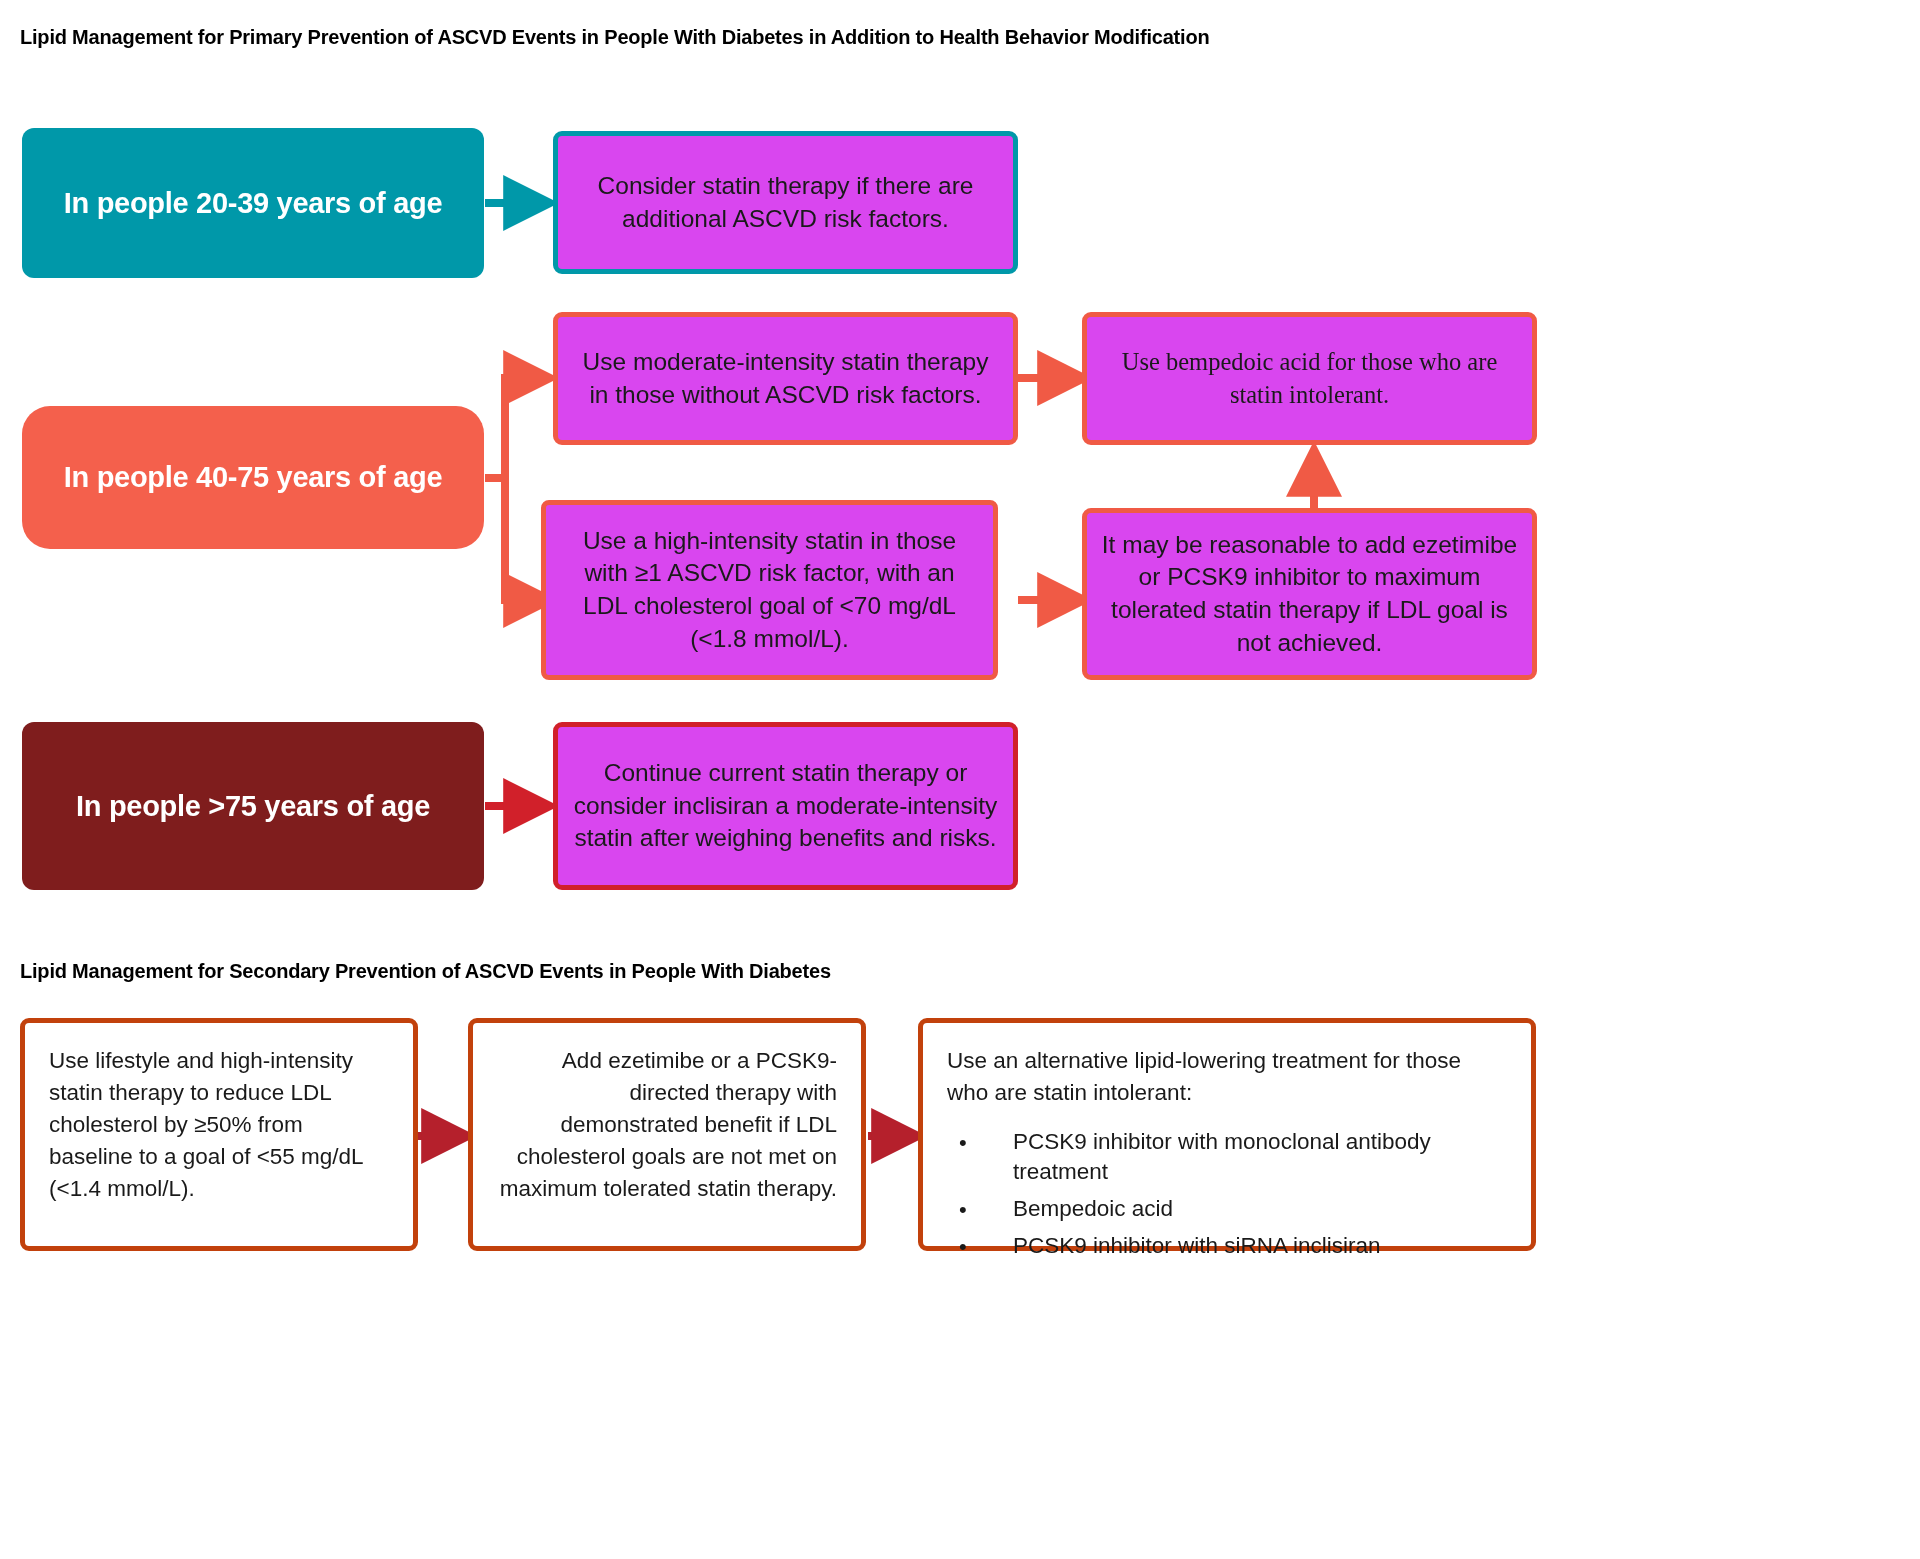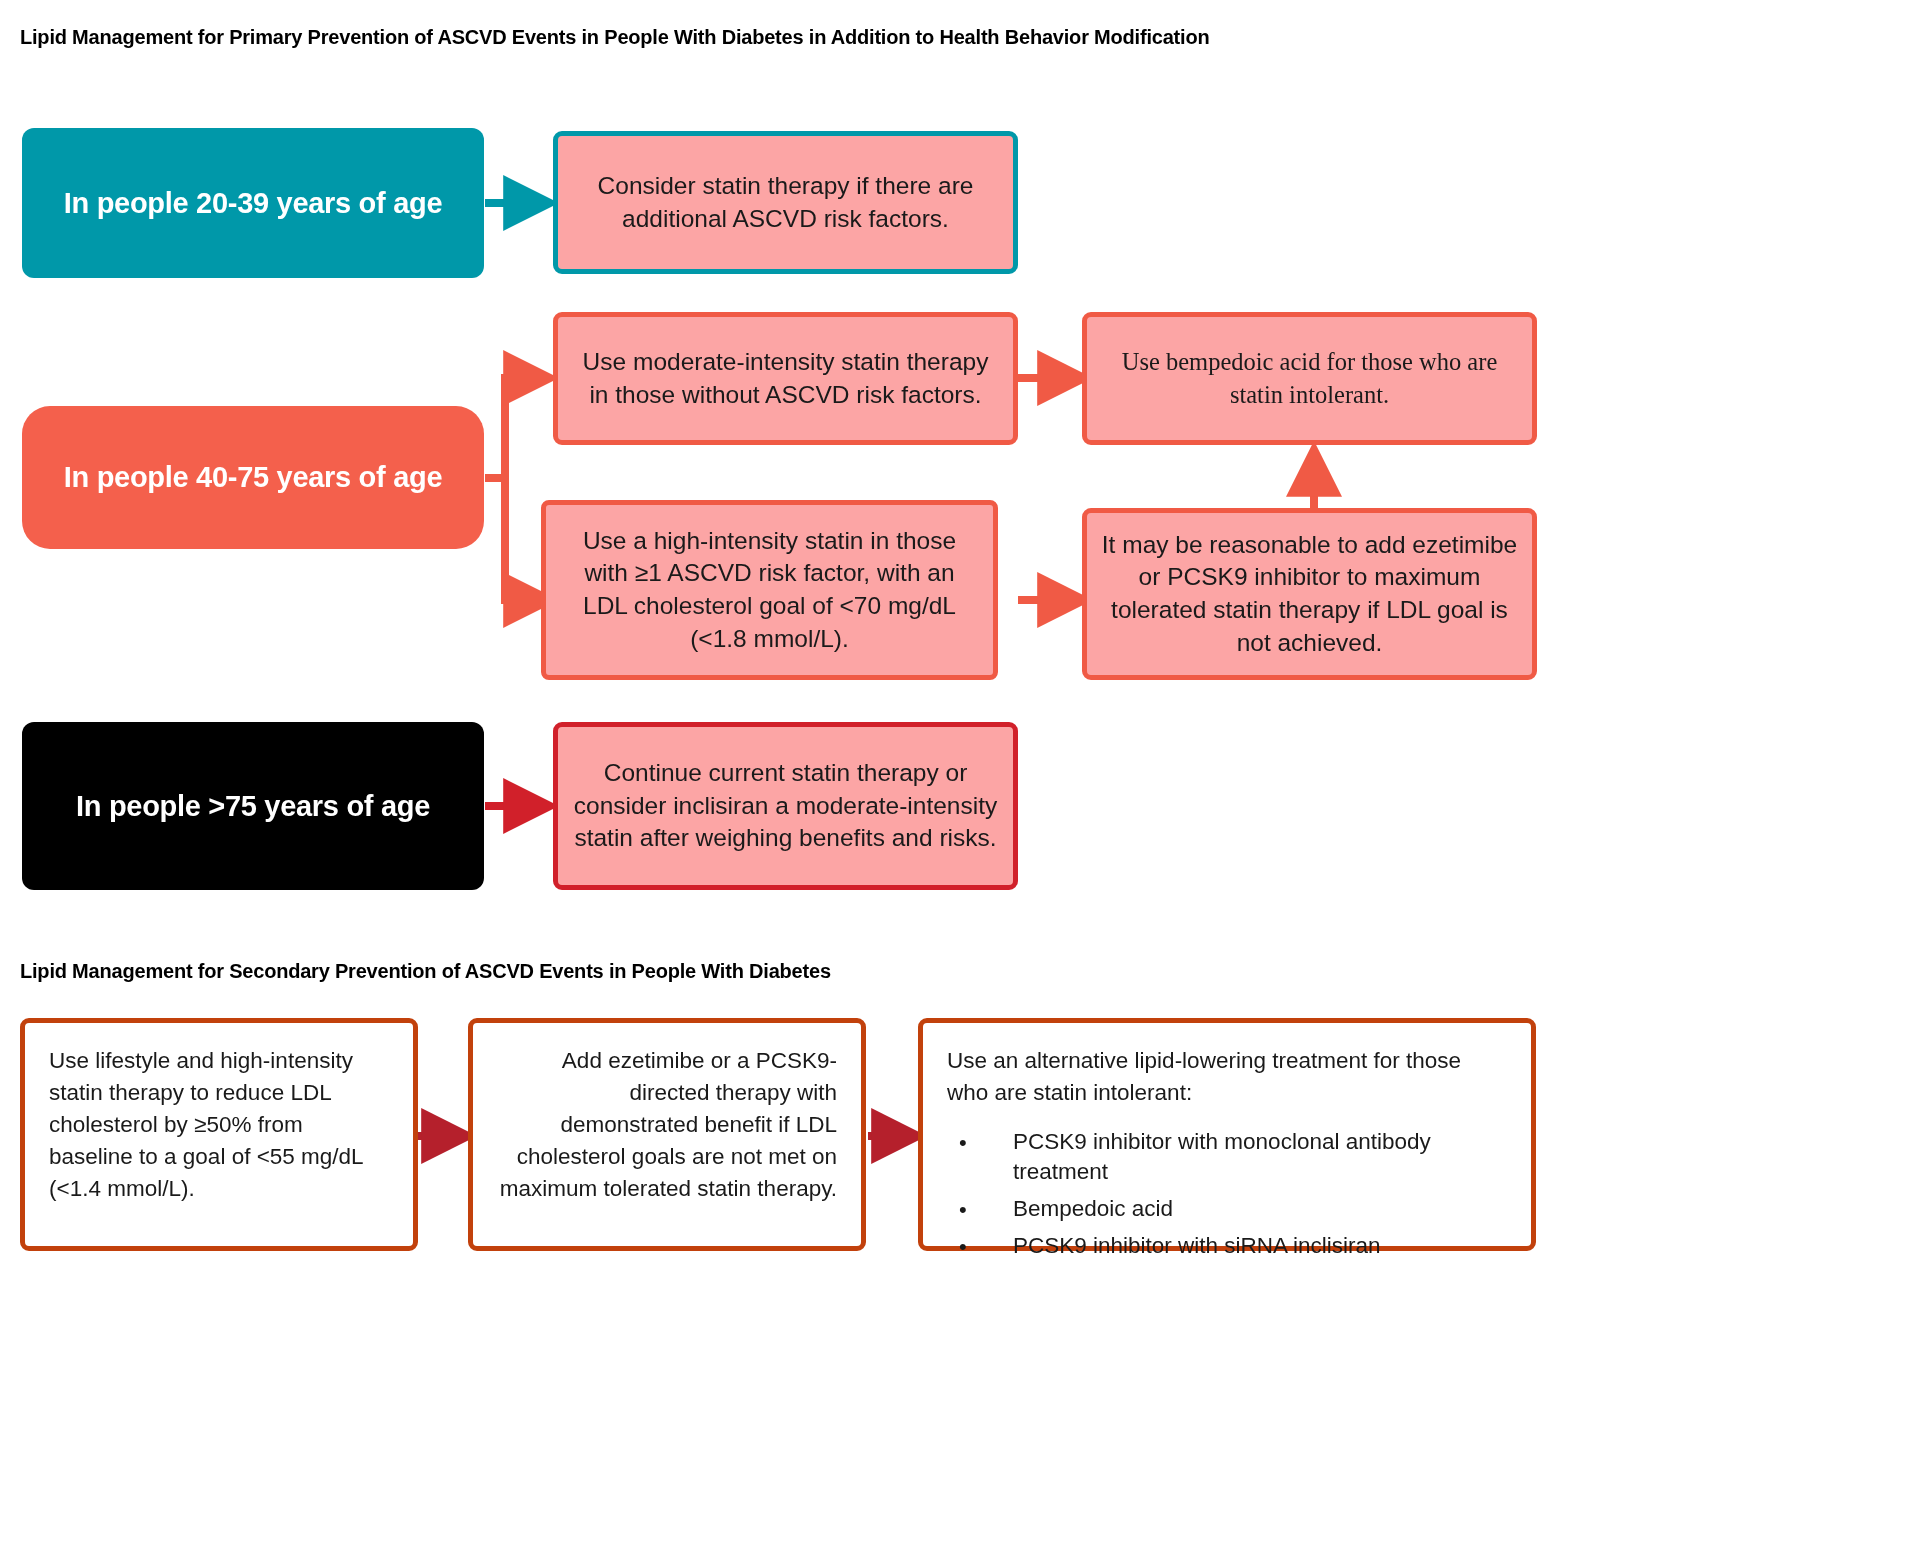--- a/index.html
+++ b/index.html
@@ -44,36 +44,36 @@
   }
   .age-box {
     border-radius: 12px;
     color: #ffffff;
     font-weight: bold;
     font-size: 29px;
     line-height: 1.32;
     letter-spacing: -0.3px;
   }
   .outline-box {
-    background: #fca5a5;
+    background: #d946ef;
     border-style: solid;
     border-width: 5px;
     border-radius: 9px;
     font-size: 24.5px;
     line-height: 1.33;
     color: #1a1a1a;
     padding: 6px 14px;
   }
   .outline-box.teal   { border-color: #0098a9; }
   .outline-box.coral  { border-color: #f05a45; }
   .outline-box.crimson{ border-color: #d1202a; }
 
   .age-box.teal    { background: #0098a9; }
   .age-box.coral   { background: #f4604c; border-radius: 28px; }
-  .age-box.crimson { background: #000000; }
+  .age-box.crimson { background: #7f1d1d; }
 
   
   .sec-box {
     position: absolute;
     box-sizing: border-box;
     background: #ffffff;
     border: 5px solid #c2410c;
     border-radius: 9px;
     font-size: 22.5px;
     line-height: 1.42;

